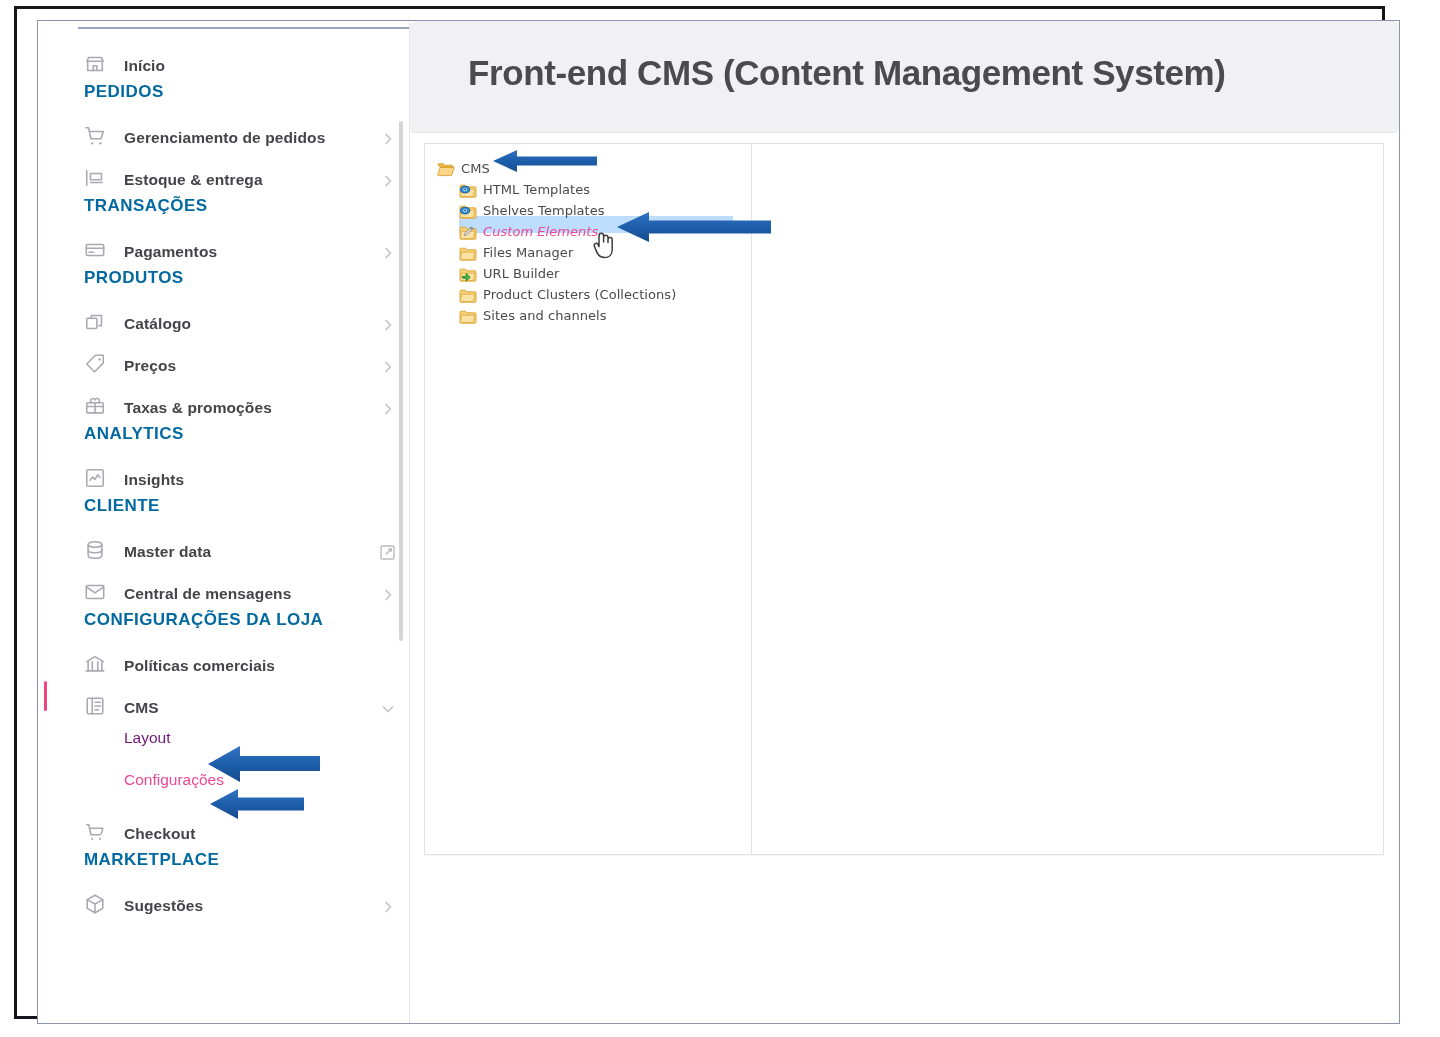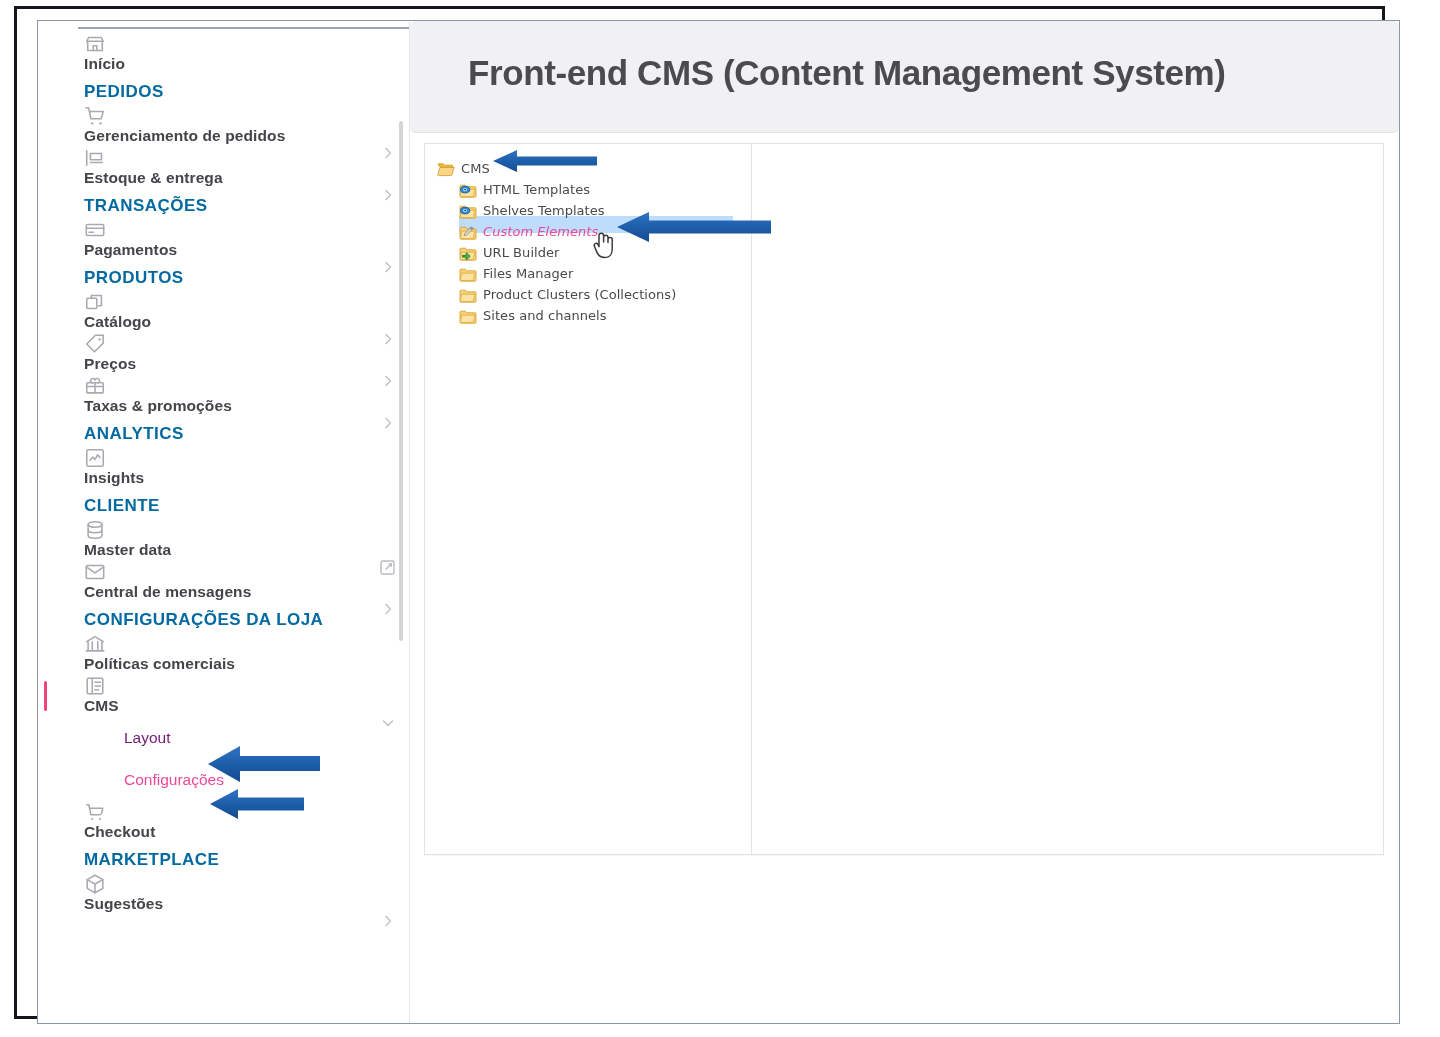--- a/index.html
+++ b/index.html
@@ -71,27 +71,26 @@
     font-weight: 700;
     padding: 0 0 0 46px;
     height: 30px;
     line-height: 34px;
     white-space: nowrap;
   }
 
   .nav-item {
     position: relative;
     display: flex;
-    align-items: flex-start;
+    align-items: flex-end;
     height: 42px;
     padding-left: 46px;
     padding-right: 14px;
     white-space: nowrap;
     cursor: pointer;
-    flex-direction: column;
   }
   .nav-item .nav-icon {
     width: 22px; height: 22px;
     margin-right: 18px;
     flex: 0 0 22px;
     display: flex; align-items: center; justify-content: center;
     color: #a9a9b0;
   }
   .nav-item .nav-icon svg { display: block; }
   .nav-item .nav-label {
@@ -486,33 +485,33 @@
                     <path d="M11.3 3.9l1.1-1.1 1.7 1.7-1.1 1.1z" fill="#9aa0a8" stroke="#6d737a" stroke-width=".7"></path>
                   </svg>
                 </span>
                 <span class="tree-label">Custom Elements</span>
               </div>
               <div class="tree-row child">
                 <span class="tree-icon">
                   <svg width="18" height="16" viewBox="0 0 18 16">
                     <path d="M1 4.2a1 1 0 0 1 1-1h4.4l1.5 1.6H16a1 1 0 0 1 1 1v8.4a1 1 0 0 1-1 1H2a1 1 0 0 1-1-1z" fill="#f7d07a" stroke="#d9a52f" stroke-width=".9"></path>
                     <path d="M2.6 7.2h13.2l-1.4 6.6a.9.9 0 0 1-.9.7H2.3a.8.8 0 0 1-.8-1z" fill="#fbe3a6" stroke="#d9a52f" stroke-width=".7"></path>
+                  </svg>
+                </span>
+                <span class="tree-label">Files Manager</span>
+              </div>
+              <div class="tree-row child">
+                <span class="tree-icon">
+                  <svg width="18" height="16" viewBox="0 0 18 16">
+                    <path d="M1 4.2a1 1 0 0 1 1-1h4.4l1.5 1.6H16a1 1 0 0 1 1 1v8.4a1 1 0 0 1-1 1H2a1 1 0 0 1-1-1z" fill="#f7d07a" stroke="#d9a52f" stroke-width=".9"></path>
+                    <path d="M2.6 7.2h13.2l-1.4 6.6a.9.9 0 0 1-.9.7H2.3a.8.8 0 0 1-.8-1z" fill="#fbe3a6" stroke="#d9a52f" stroke-width=".7"></path>
                     <path d="M3.6 10.4h3.6V7.7l4 3.6-4 3.6v-2.7H3.6z" fill="#4fbb4f" stroke="#1f7a1f" stroke-width=".9" stroke-linejoin="round"></path>
                   </svg>
                 </span>
                 <span class="tree-label">URL Builder</span>
-              </div>
-              <div class="tree-row child">
-                <span class="tree-icon">
-                  <svg width="18" height="16" viewBox="0 0 18 16">
-                    <path d="M1 4.2a1 1 0 0 1 1-1h4.4l1.5 1.6H16a1 1 0 0 1 1 1v8.4a1 1 0 0 1-1 1H2a1 1 0 0 1-1-1z" fill="#f7d07a" stroke="#d9a52f" stroke-width=".9"></path>
-                    <path d="M2.6 7.2h13.2l-1.4 6.6a.9.9 0 0 1-.9.7H2.3a.8.8 0 0 1-.8-1z" fill="#fbe3a6" stroke="#d9a52f" stroke-width=".7"></path>
-                  </svg>
-                </span>
-                <span class="tree-label">Files Manager</span>
               </div>
               <div class="tree-row child">
                 <span class="tree-icon">
                   <svg width="18" height="16" viewBox="0 0 18 16">
                     <path d="M1 4.2a1 1 0 0 1 1-1h4.4l1.5 1.6H16a1 1 0 0 1 1 1v8.4a1 1 0 0 1-1 1H2a1 1 0 0 1-1-1z" fill="#f7d07a" stroke="#d9a52f" stroke-width=".9"></path>
                     <path d="M2.6 7.2h13.2l-1.4 6.6a.9.9 0 0 1-.9.7H2.3a.8.8 0 0 1-.8-1z" fill="#fbe3a6" stroke="#d9a52f" stroke-width=".7"></path>
                   </svg>
                 </span>
                 <span class="tree-label">Product Clusters (Collections)</span>
               </div>

